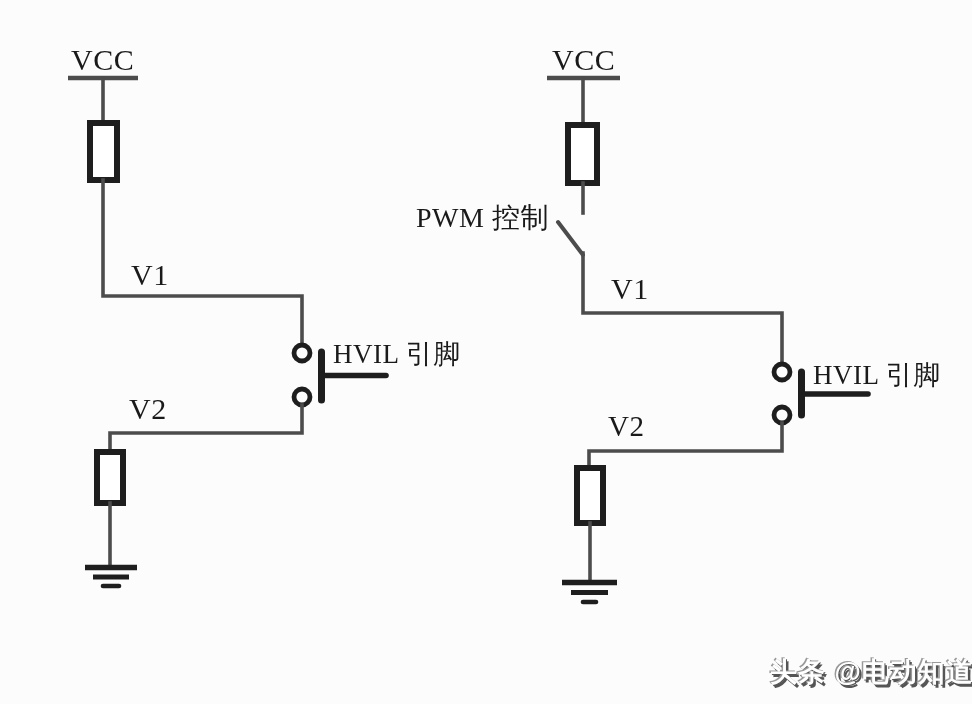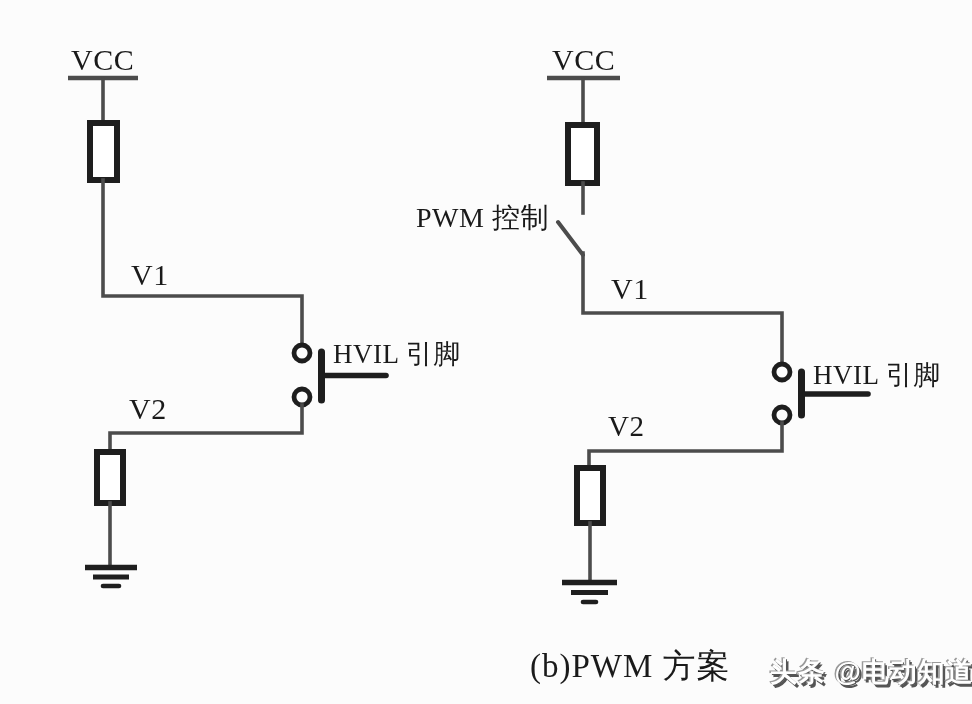--- a/index.html
+++ b/index.html
@@ -99,17 +99,16 @@
   <div class="lbl vcc-a">VCC</div>
   <div class="lbl v1-a">V1</div>
   <div class="lbl v2-a">V2</div>
   <div class="lbl hvil-a">HVIL 引脚</div>
 
   <div class="lbl vcc-b">VCC</div>
   <div class="lbl pwm-b">PWM 控制</div>
   <div class="lbl v1-b">V1</div>
   <div class="lbl v2-b">V2</div>
   <div class="lbl hvil-b">HVIL 引脚</div>
-  <div class="lbl cap cap-b">(b)PWM 方案</div>
 
   <div class="watermark">头条 @电动知道</div>
 
 </div>
 
 </body></html>

